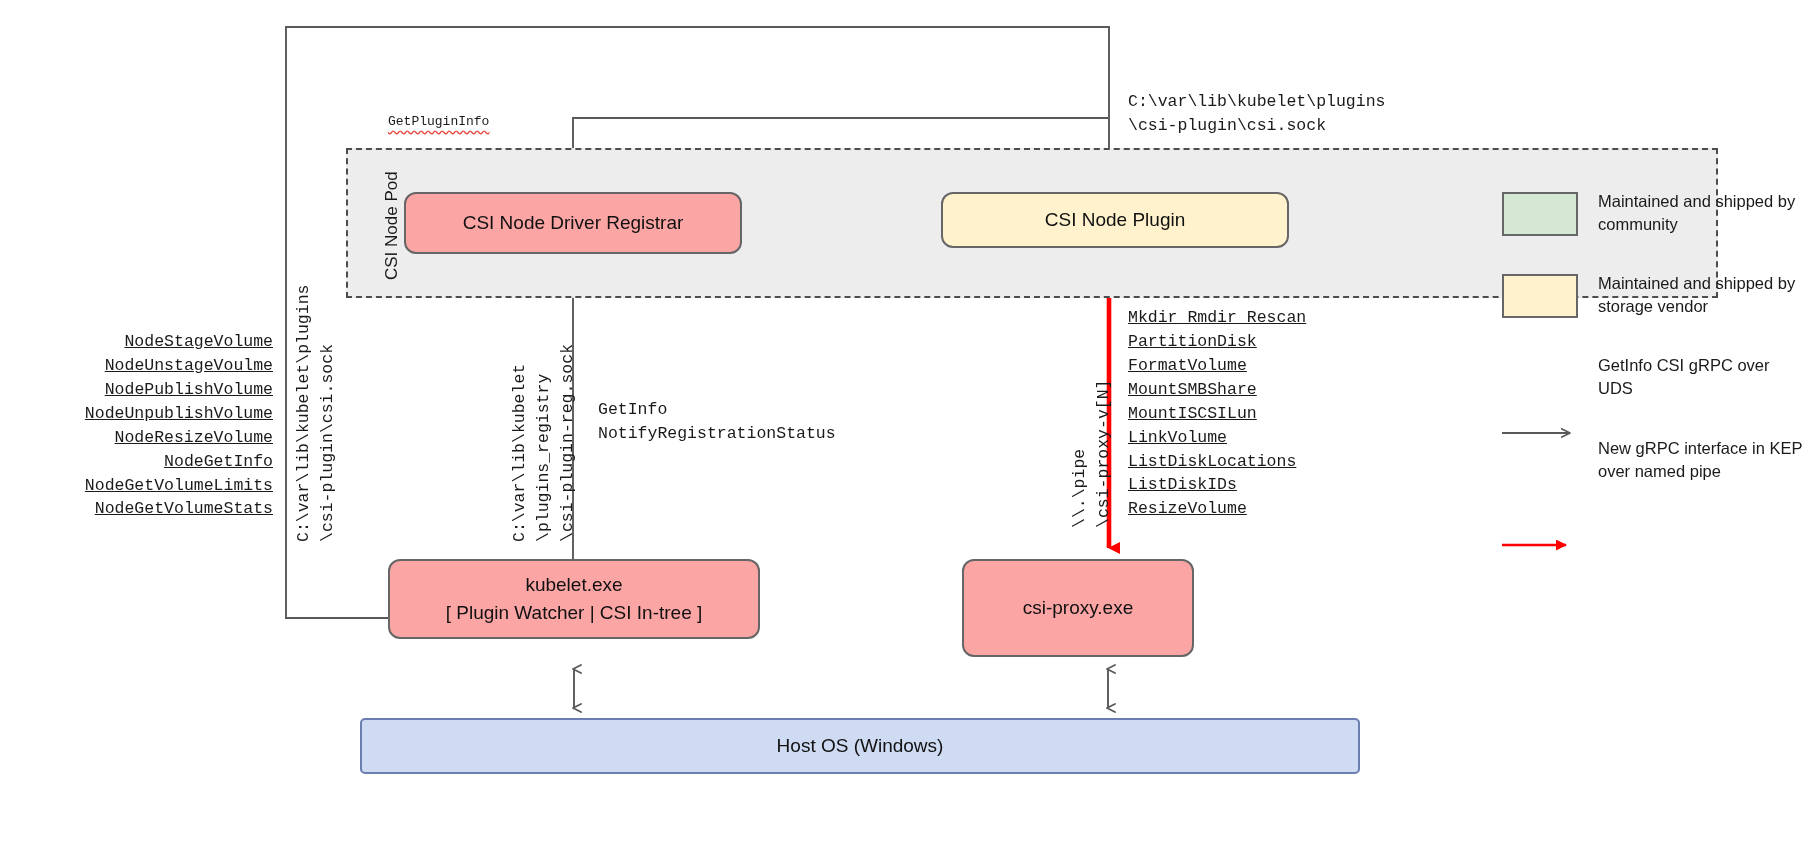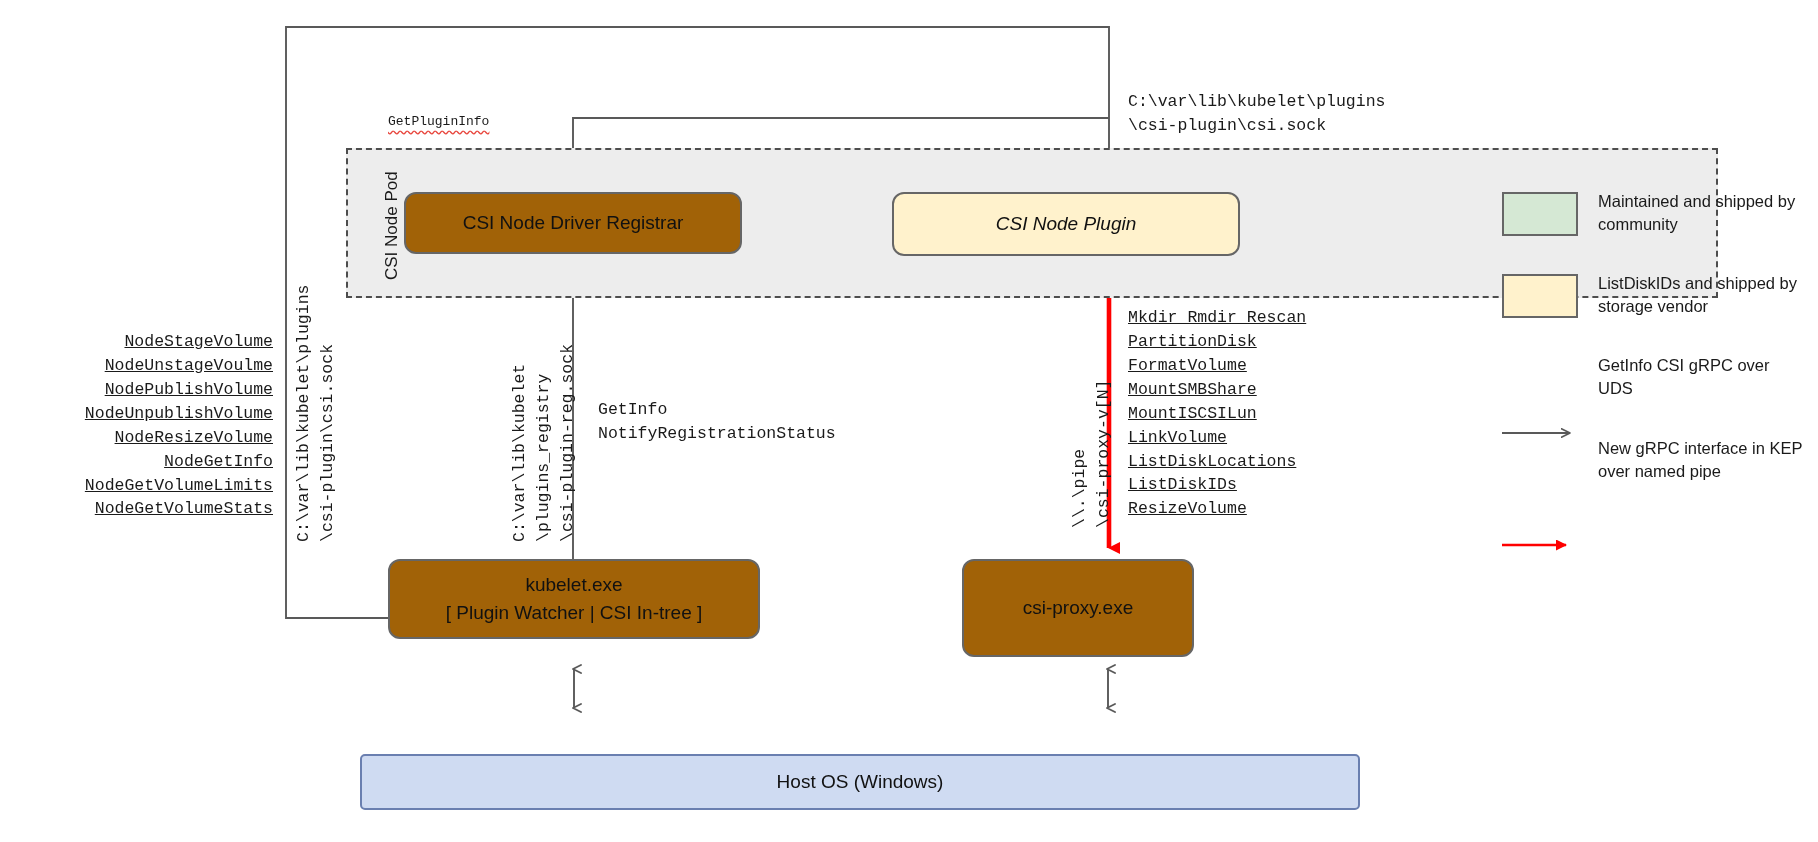--- a/index.html
+++ b/index.html
@@ -53,30 +53,30 @@
     border: 2px solid #666666;
     display: flex;
     flex-direction: column;
     align-items: center;
     justify-content: center;
     font-size: 19px;
     color: #111111;
     line-height: 1.45;
     text-align: center;
   }
-  .green  { background: #a16207; text-align: right; }
+  .green  { background: #fca5a5; text-align: right; }
   .yellow { background: #fff2cc; }
   .blue   { background: #cfdbf2; border-color: #6a7fb0; }
 
   #registrar  { left: 404px;  top: 192px; width: 338px; height: 62px; }
-  #nodeplugin { left: 892px;  top: 192px; width: 348px; height: 64px; font-style: italic; }
+  #nodeplugin { left: 941px;  top: 192px; width: 348px; height: 56px; }
   #kubelet    { left: 388px;  top: 559px; width: 372px; height: 80px; }
   #csiproxy   { left: 962px;  top: 559px; width: 232px; height: 98px; }
   #hostos     { left: 360px;  top: 718px; width: 1000px; height: 56px;
-                border-radius: 5px; margin-top: 36px; }
+                border-radius: 5px; }
 
   
   .txt {
     position: absolute;
     font-size: 16.5px;
     color: #1a1a1a;
     line-height: 1.45;
     white-space: pre;
   }
   #get-plugin-info {
@@ -252,21 +252,21 @@
       <div class="legend-key">
         <div class="swatch" style="background:#d5e8d4"></div>
       </div>
       <div class="legend-text">Maintained and shipped by community</div>
     </div>
 
     <div class="legend-row">
       <div class="legend-key">
         <div class="swatch" style="background:#fff2cc"></div>
       </div>
-      <div class="legend-text">ListDiskIDs and shipped by storage vendor</div>
+      <div class="legend-text">Maintained and shipped by storage vendor</div>
     </div>
 
     <div class="legend-row" style="margin-top:20px">
       <div class="legend-key"></div>
       <div class="legend-text">GetInfo CSI gRPC over UDS</div>
     </div>
 
     <div class="legend-row" style="margin-top:28px">
       <div class="legend-key"></div>
       <div class="legend-text">New gRPC interface in KEP over named pipe</div>

